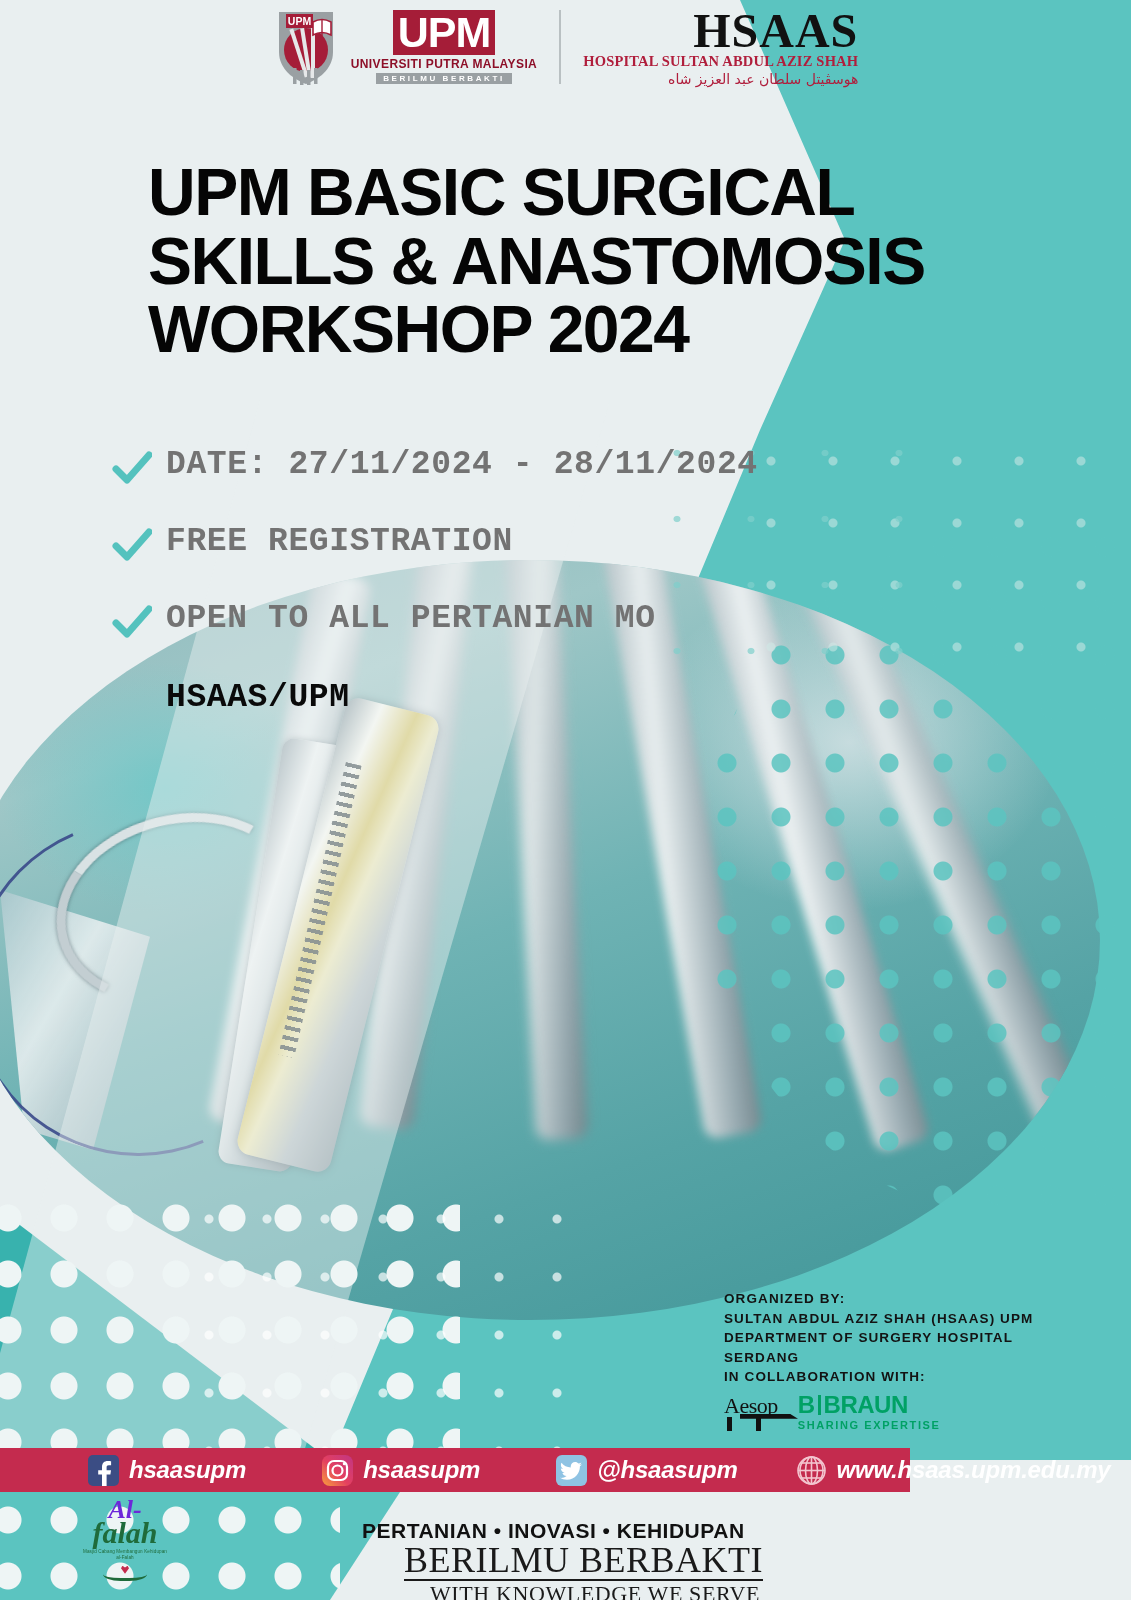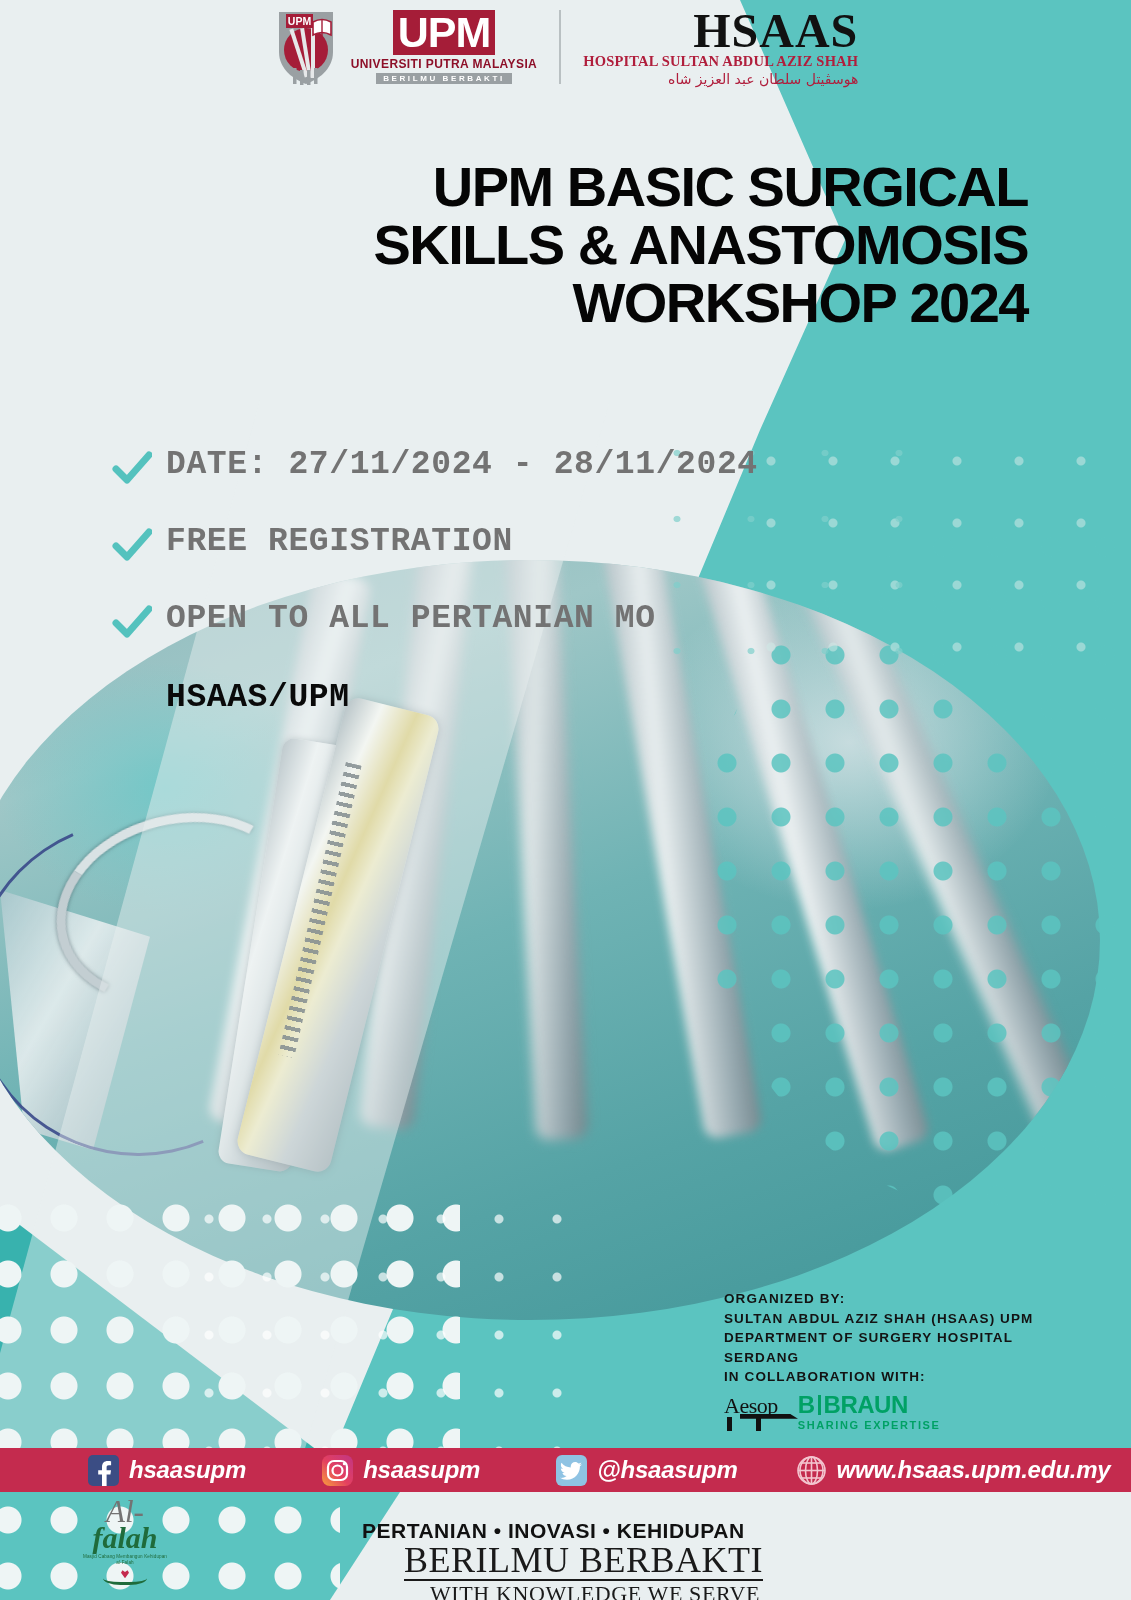--- a/index.html
+++ b/index.html
@@ -263,26 +263,25 @@
   }
 
   
   .title {
     position: absolute;
     left: 148px; top: 158px;
     width: 880px;
     z-index: 15;
     font-family: "Liberation Sans", sans-serif;
     font-weight: bold;
-    font-size: 56px;
+    font-size: 66px;
     line-height: 1.04;
     letter-spacing: -1.5px;
     color: #050505;
     text-transform: uppercase;
-    text-align: right;
   }
   .title div { white-space: nowrap; }
 
   
   .bullets {
     position: absolute;
     left: 112px; top: 448px;
     width: 820px;
     z-index: 15;
   }
@@ -369,21 +368,21 @@
                 margin: 0 3px -2px 3px; }
   .braun .b2 {
     font-family: "Liberation Sans", sans-serif;
     font-size: 11px; color: #00A165; letter-spacing: 1.6px; margin-top: 3px;
   }
 
   
   .social-bar {
     position: absolute;
     left: 0; top: 1448px;
-    width: 1131px; height: 44px;
+    width: 910px; height: 44px;
     background: #C42B4E;
     display: flex;
     align-items: center;
     z-index: 30;
   }
   .social-item {
     display: flex;
     align-items: center;
     gap: 10px;
   }
@@ -401,23 +400,23 @@
   .alfalah {
     position: absolute;
     left: 82px; top: 1498px;
     width: 86px; height: 100px;
     z-index: 25;
     text-align: center;
   }
   .alfalah .a1 {
     font-family: "Liberation Serif", serif;
     font-style: italic;
-    font-weight: normal;
-    font-size: 31px;
-    color: #737373;
+    font-weight: bold;
+    font-size: 26px;
+    color: #6d28d9;
     line-height: .9;
   }
   .alfalah .a2 {
     font-family: "Liberation Serif", serif;
     font-style: italic;
     font-weight: bold;
     font-size: 30px;
     color: #1F6B3B;
     line-height: .9;
     margin-top: -2px;

